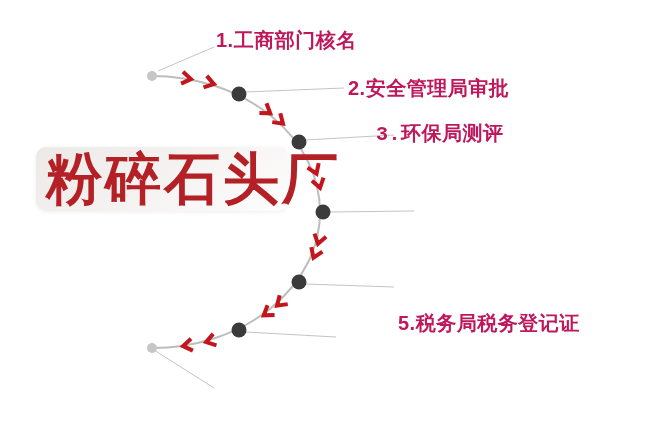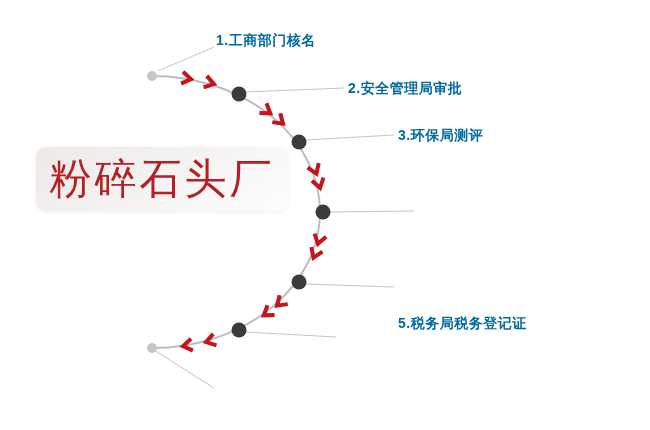--- a/index.html
+++ b/index.html
@@ -11,45 +11,44 @@
     font-family:"Liberation Sans","DejaVu Sans",sans-serif;
   }
   .stage svg{position:absolute;left:0;top:0;}
   .flow-arc{stroke:#bdbdbd;stroke-width:2;fill:none;}
   .leader{stroke:#c4c4c4;stroke-width:1;}
   .chev{stroke:#c3151b;stroke-width:4;fill:none;stroke-linejoin:miter;}
   .dot-dark{fill:#3b3b3b;}
   .dot-light{fill:#c6c6c6;}
   .step-label{
     position:absolute;
-    color:#0369a1;
-    font-size:14px;
+    color:#be185d;
+    font-size:20px;
     font-weight:bold;
     line-height:20px;
     white-space:nowrap;
     letter-spacing:0.5px;
   }
   .title-card{
     position:absolute;
     left:36px;top:147px;
     width:252px;
     padding:4px 10px;
     box-sizing:border-box;
     border-radius:10px;
     background:linear-gradient(145deg,#ece9e7 0%,#f6f4f3 55%,#fdfdfd 100%);
     box-shadow:0 1px 4px rgba(0,0,0,0.07);
   }
   .title-line{
     color:#b32025;
-    font-size:42px;
+    font-size:56px;
     line-height:56px;
-    font-weight:normal;
+    font-weight:bold;
     letter-spacing:3px;
     white-space:nowrap;
-    text-align:center;
   }
 </style>
 </head>
 <body>
 
 <div class="stage">
 
   <svg width="650" height="430" viewBox="0 0 650 430">
 
     <path class="flow-arc" d="M 152 76 A 168 136 0 1 1 152 348"></path>
@@ -85,16 +84,16 @@
     <circle class="dot-dark" cx="239" cy="330" r="7.5"></circle>
     <circle class="dot-light" cx="152" cy="348" r="5"></circle>
   </svg>
 
   <div class="title-card">
     <div class="title-line">粉碎石头厂</div>
   </div>
 
   <div class="step-label" style="left:216px;top:30px;">1.工商部门核名</div>
   <div class="step-label" style="left:348px;top:78px;">2.安全管理局审批</div>
-  <div class="step-label" style="left:398px;top:125px;">3.环保局测评</div>
+  <div class="step-label" style="left:376px;top:125px;font-family:Liberation Mono, monospace;">3.环保局测评</div>
   <div class="step-label" style="left:398px;top:277px;margin-top:36px;">5.税务局税务登记证</div>
 
 </div>
 
 </body></html>

